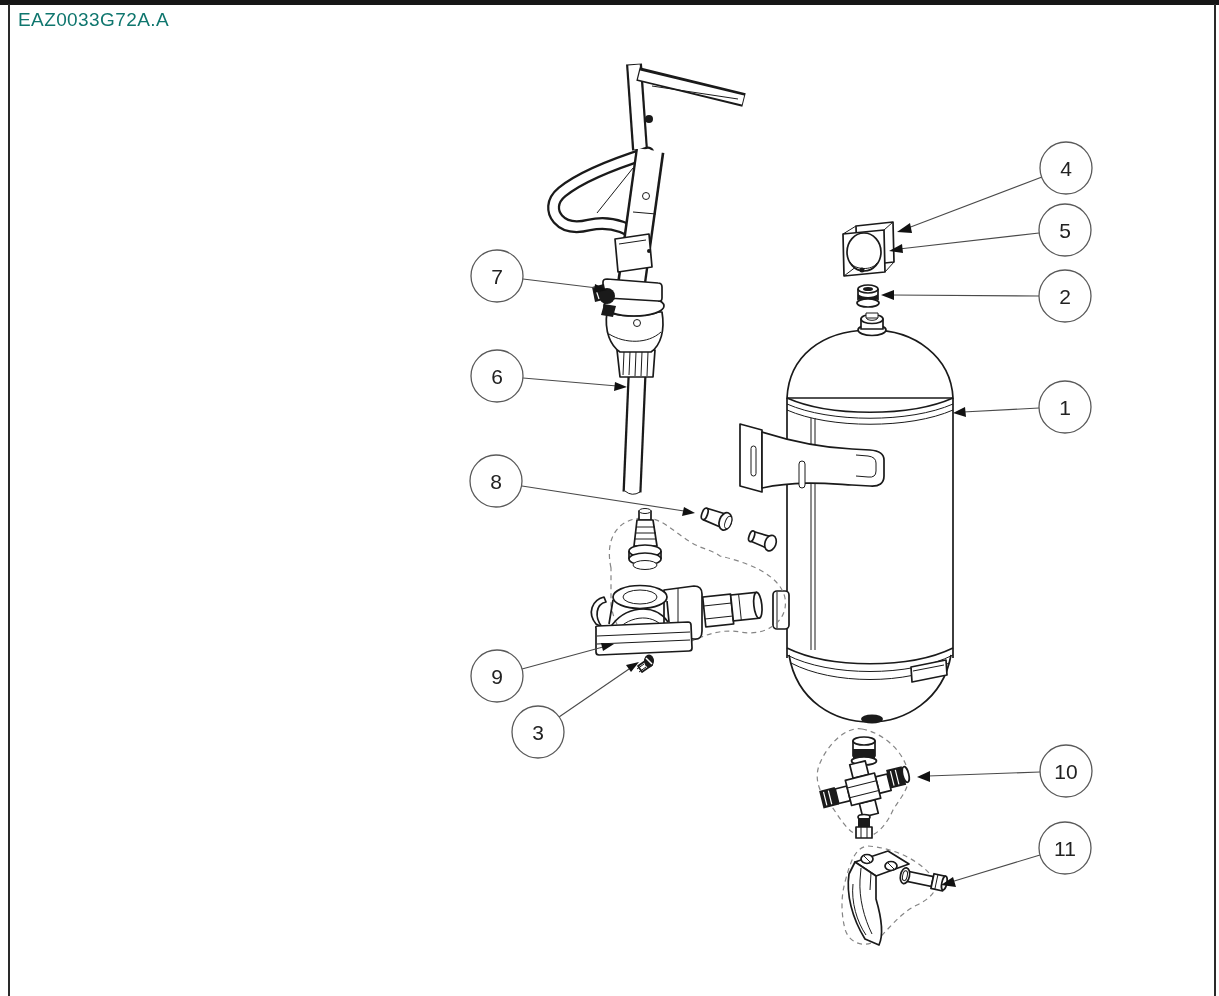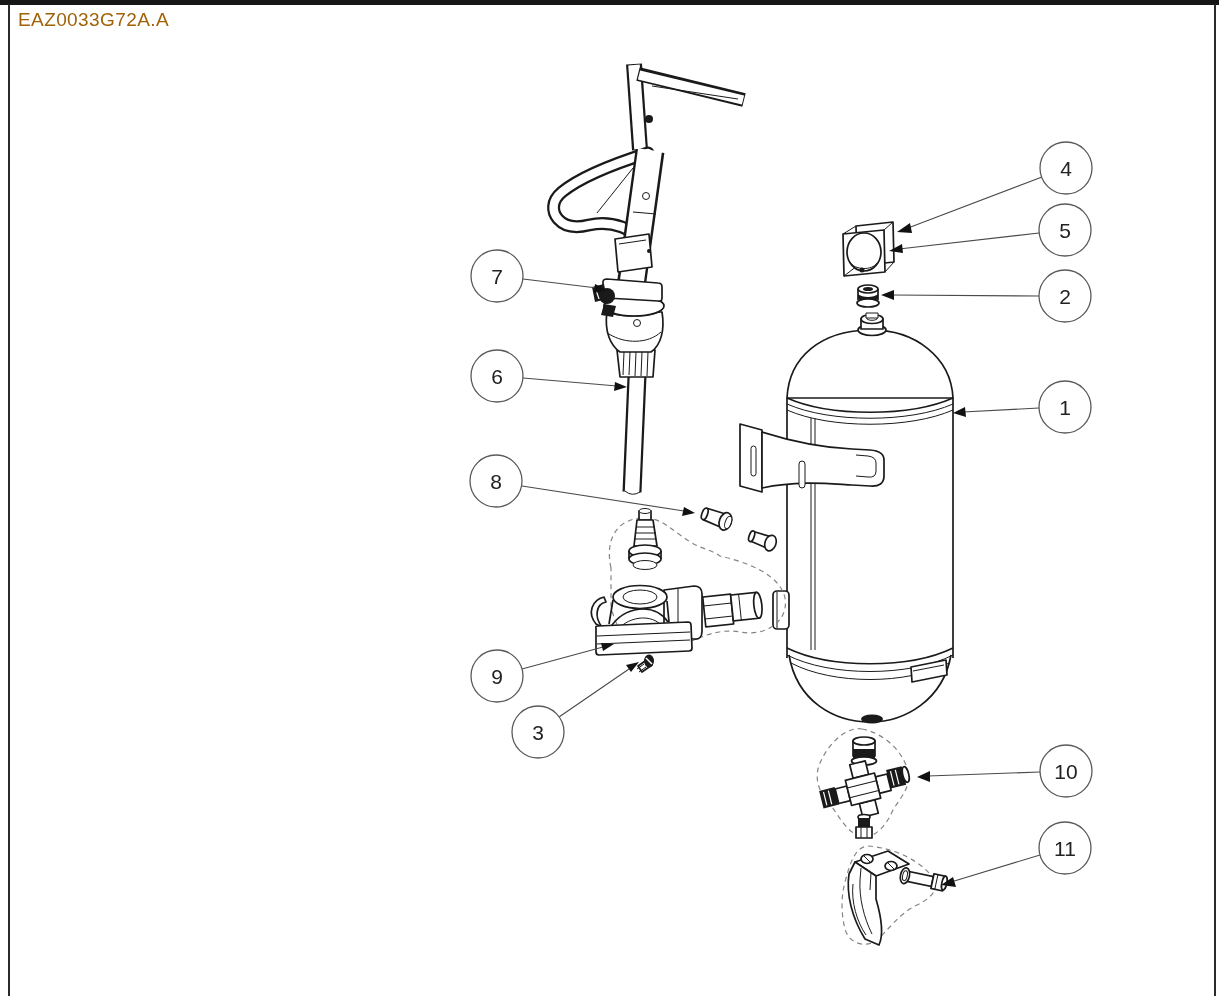--- a/index.html
+++ b/index.html
@@ -1,21 +1,21 @@
 <!DOCTYPE html>
 <html><head>
 <meta charset="utf-8">
 <style>
   html,body{margin:0;padding:0;background:#fff;}
   .page{position:relative;width:1219px;height:996px;background:#fff;overflow:hidden;
         font-family:"Liberation Sans",sans-serif;}
   .top-border{position:absolute;left:0;top:0;width:100%;height:5px;background:#161616;}
   .left-border{position:absolute;left:8px;top:4px;bottom:0;width:2px;background:#2a2a2a;}
   .right-border{position:absolute;right:3px;top:4px;bottom:0;width:2px;background:#2a2a2a;}
-  .title{position:absolute;left:18px;top:9px;font-size:19px;color:#a16207;letter-spacing:.4px;}
+  .title{position:absolute;left:18px;top:9px;font-size:19px;color:#0f766e;letter-spacing:.4px;}
   svg.art{position:absolute;left:0;top:0;}
   .ln{stroke:#1a1a1a;stroke-width:1.7;fill:none;stroke-linejoin:round;}
   .thin{stroke-width:1;}
   .fw{fill:#fff;}
   .dk{fill:#1a1a1a;stroke:none;}
   .tubeB{stroke:#1a1a1a;fill:none;}
   .tubeW{stroke:#fff;fill:none;}
   .dash{stroke:#858585;stroke-width:1.2;fill:none;stroke-dasharray:5 4;}
   .leader{stroke:#4a4a4a;stroke-width:1.1;fill:none;}
   .arrow{fill:#111;stroke:none;}

